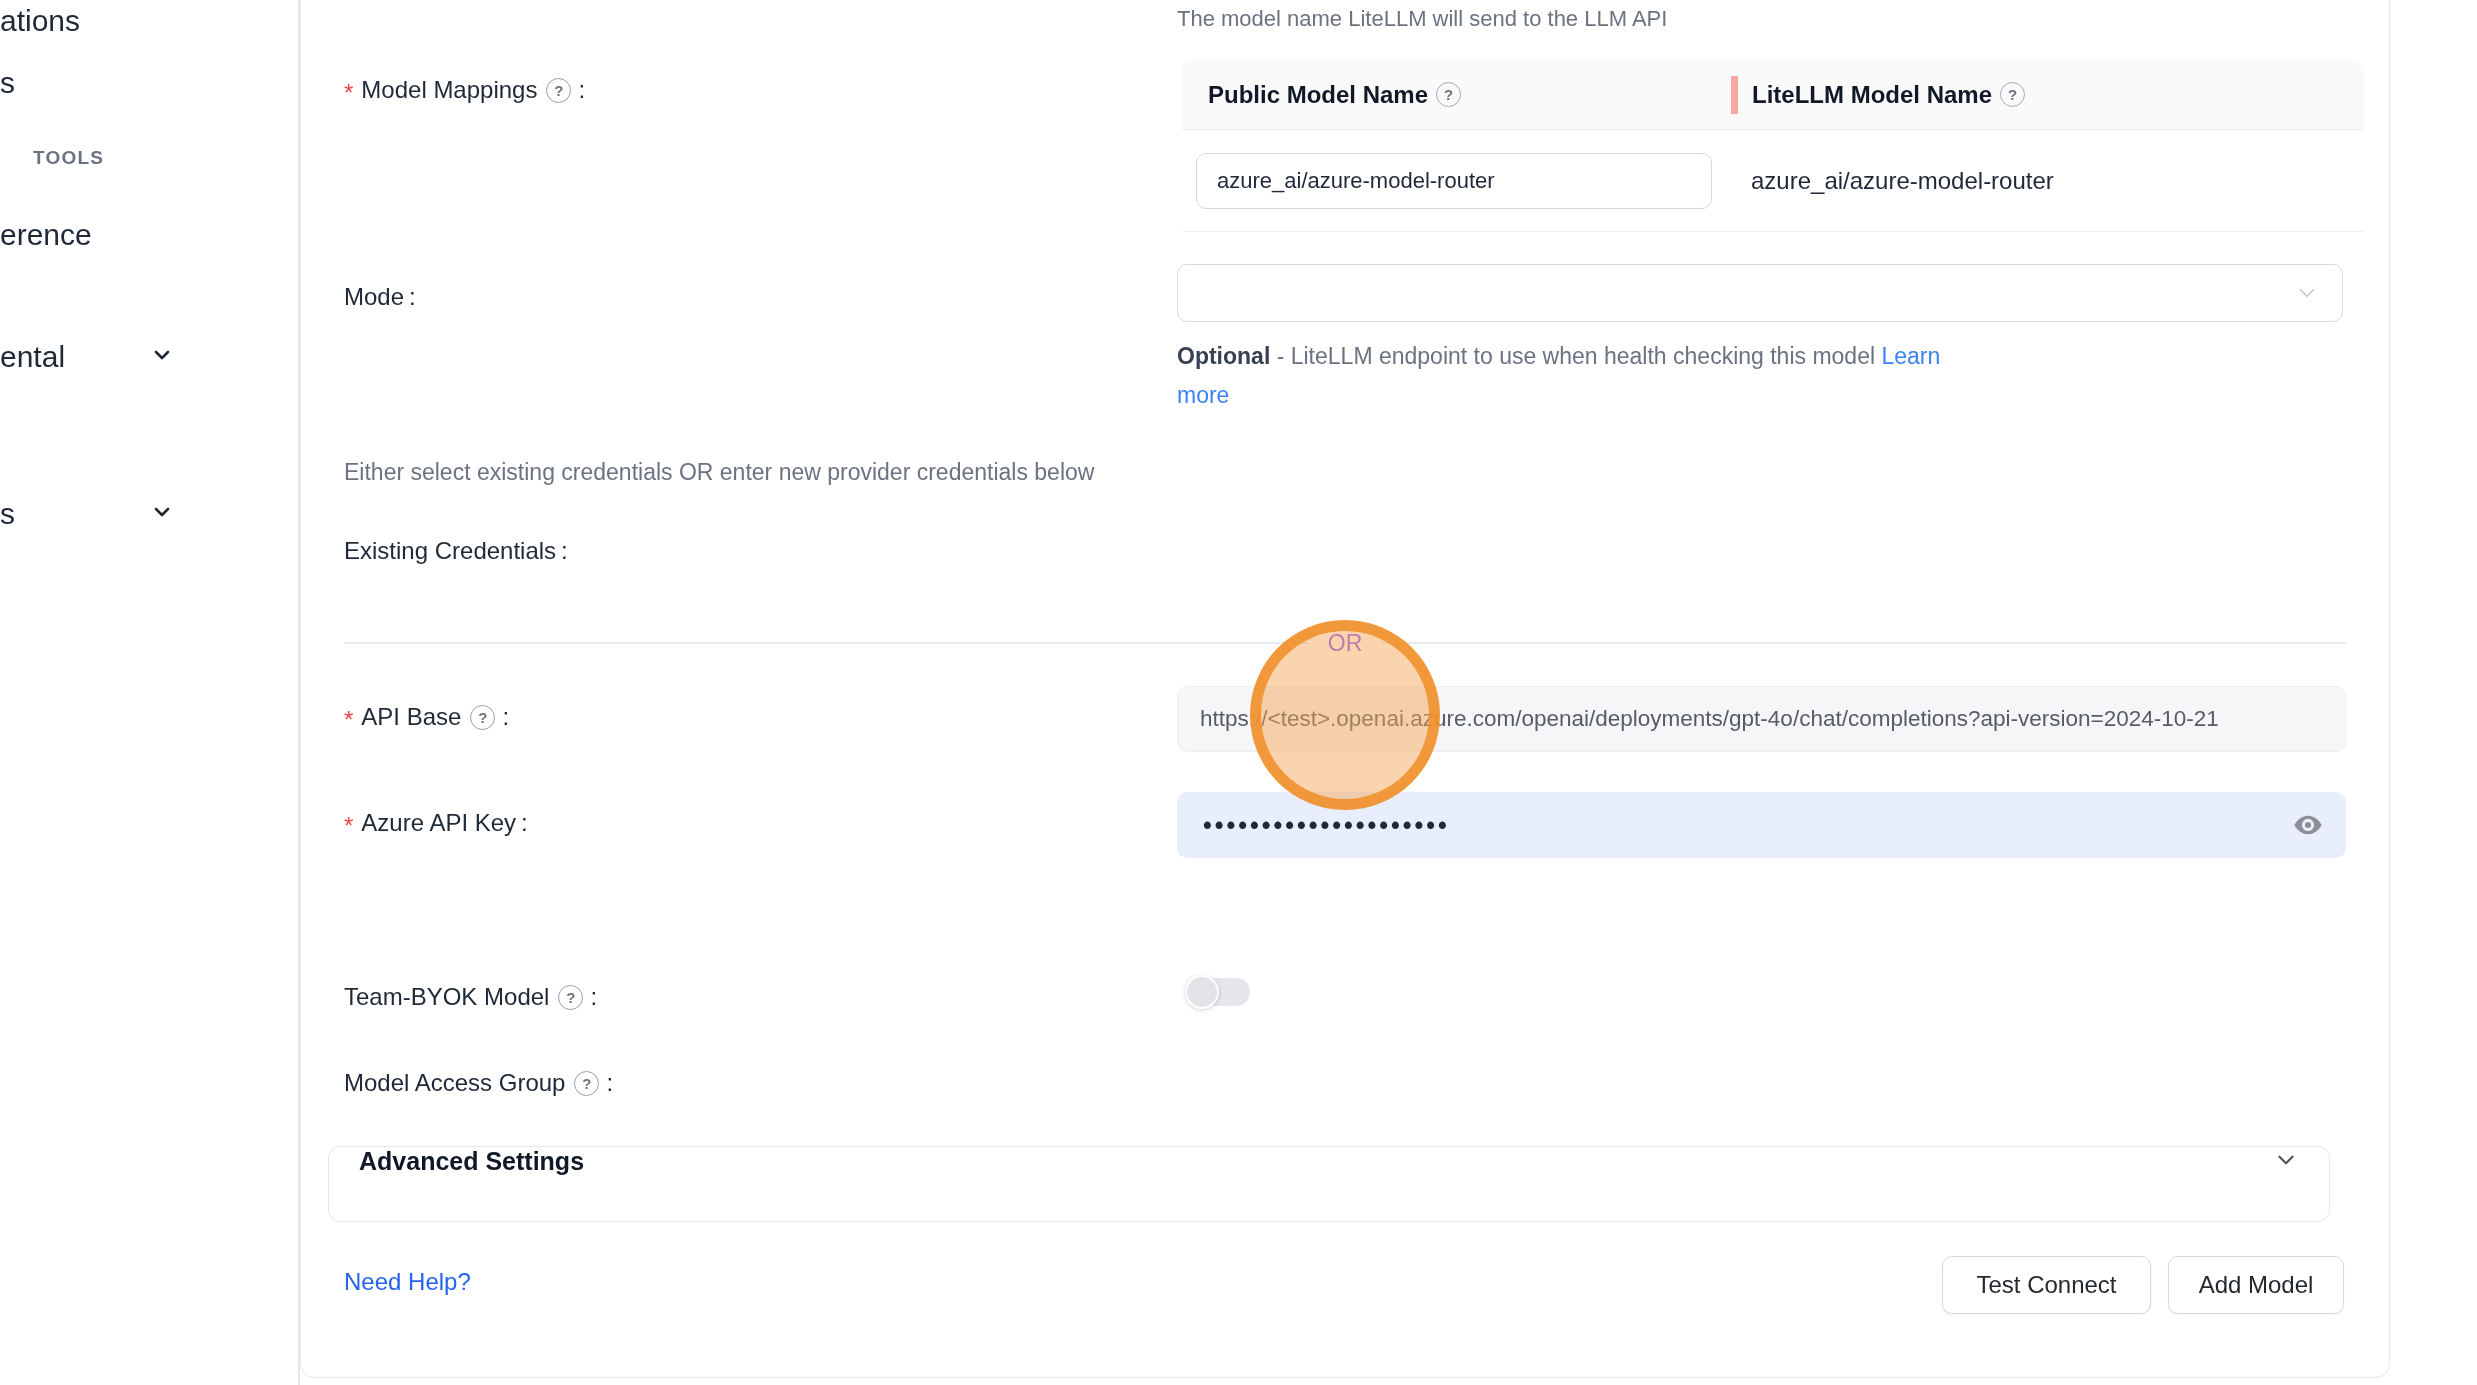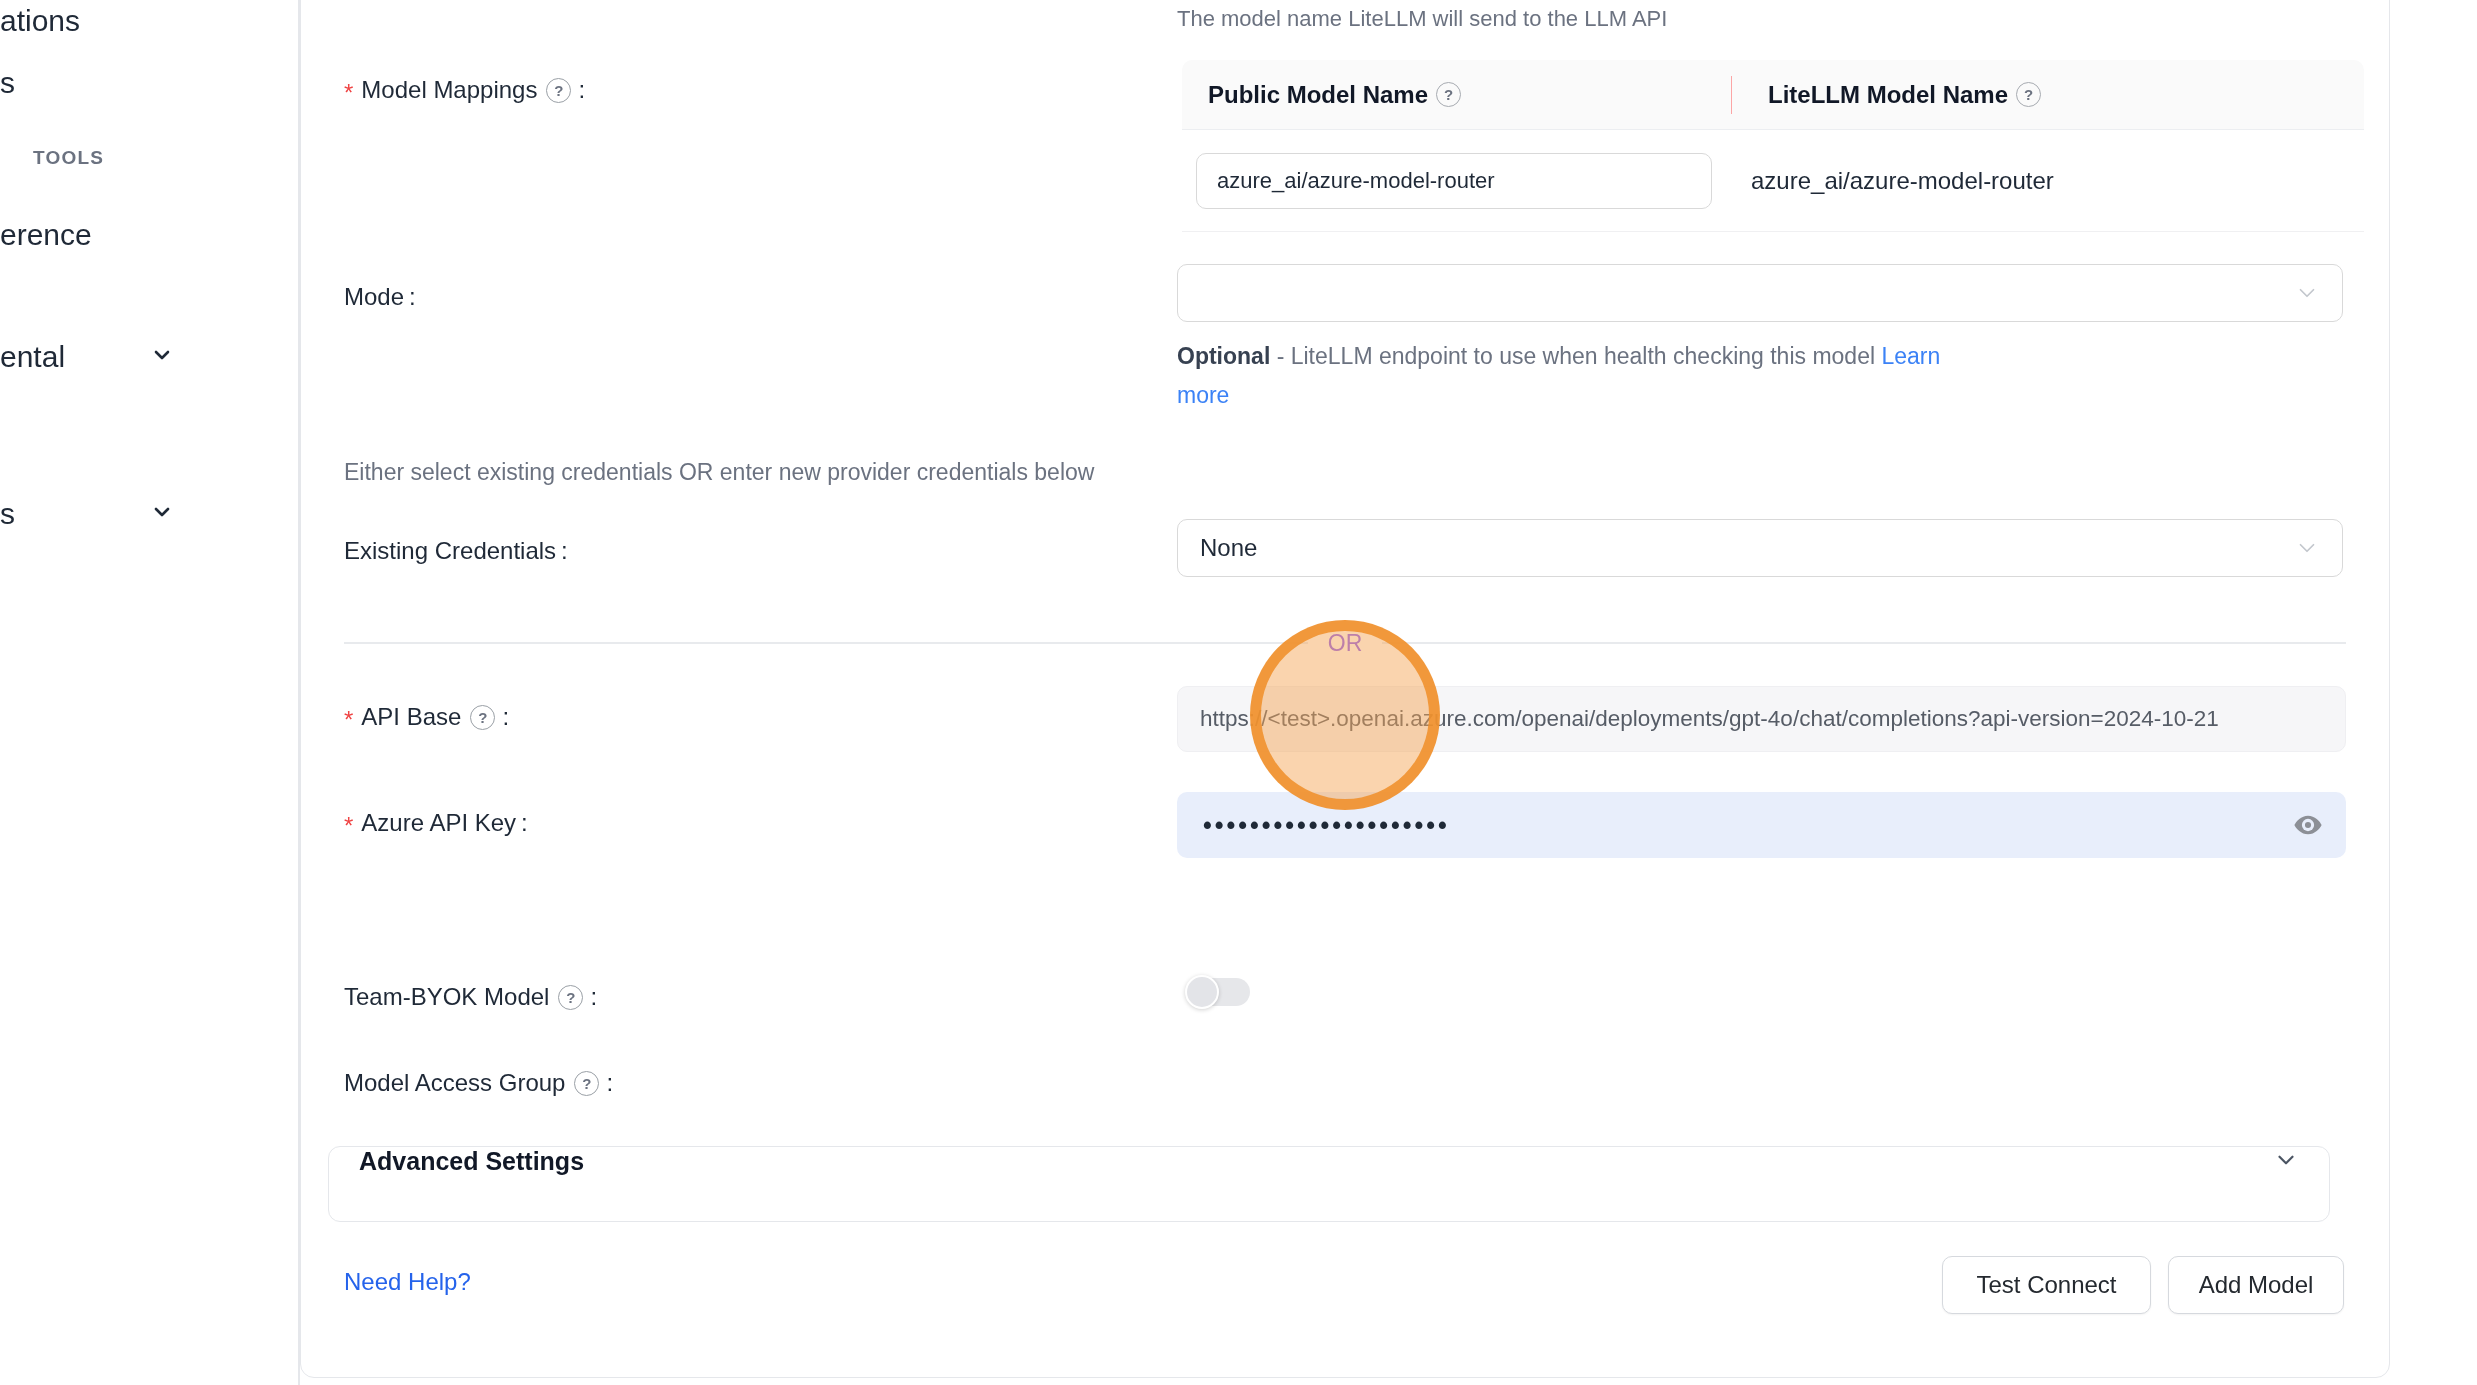--- a/index.html
+++ b/index.html
@@ -50,21 +50,21 @@
 
   
   .mm-table { left: 1182px; top: 60px; width: 1182px; }
   .mm-head {
     display: flex; background: #fafafa; border-radius: 10px 10px 0 0;
     border-bottom: 1px solid #eceef1; height: 70px; align-items: center;
   }
   .mm-th { font-size: 24px; font-weight: 700; color: #111827; display: flex; align-items: center; }
   .mm-th .help-icon { margin-left: 8px; border-color:#a7abb1; }
   .mm-th-1 { width: 549px; padding-left: 26px; }
-  .mm-th-2 { flex: 1; padding-left: 36px; border-left: 1px solid #fca5a5; height: 38px; }
+  .mm-th-2 { flex: 1; padding-left: 14px; border-left: 7px solid #fca5a5; height: 38px; }
   .mm-row { display: flex; height: 102px; align-items: center; border-bottom: 1px solid #f0f0f2; background:#fff; }
   .mm-cell-1 { width: 549px; padding-left: 14px; }
   .mm-cell-2 { flex: 1; padding-left: 20px; font-size: 24px; color: #1f2937; }
   .mm-input-wrap { width: 516px; height: 56px; }
 
   
   .opt-hint { left: 1177px; top: 337px; width: 805px; font-size: 23px; line-height: 39px; color: #6b7280; }
   .opt-bold { font-weight: 700; color: #374151; }
   .link { color: #3b82f6; cursor: pointer; }
 
@@ -196,26 +196,20 @@
   <div class="abs opt-hint">
     <span class="opt-bold">Optional</span><span> - LiteLLM endpoint to use when health checking this model </span><span class="link">Learn more</span>
   </div>
 
   <div class="abs hint" style="left:344px;top:459px;font-size:23px;">Either select existing credentials OR enter new provider credentials below</div>
 
   <div class="abs form-label" style="left:344px;top:537px;">
     <span>Existing Credentials</span>
     <span class="colon">:</span>
   </div>
-  <div class="abs select-box" style="left:1177px;top:519px;width:1166px;height:58px;" role="combobox">
-    <span>None</span>
-    <svg class="select-chevron" viewBox="0 0 24 24" fill="none">
-        <polyline points="6 9 12 15 18 9" stroke="#c3c7cd" stroke-width="1.6" stroke-linecap="round" stroke-linejoin="round"></polyline>
-      </svg>
-  </div>
 
   <div class="abs txt-divider" style="left:344px;top:630px;width:2002px;height:26px;">
     <div class="line"></div>
     <span class="d-label" style="font-size:23px;color:#8b5cf6;">OR</span>
     <div class="line"></div>
   </div>
 
   <div class="abs form-label" style="left:344px;top:703px;">
     <span class="req">*</span>
     <span>API Base</span>

